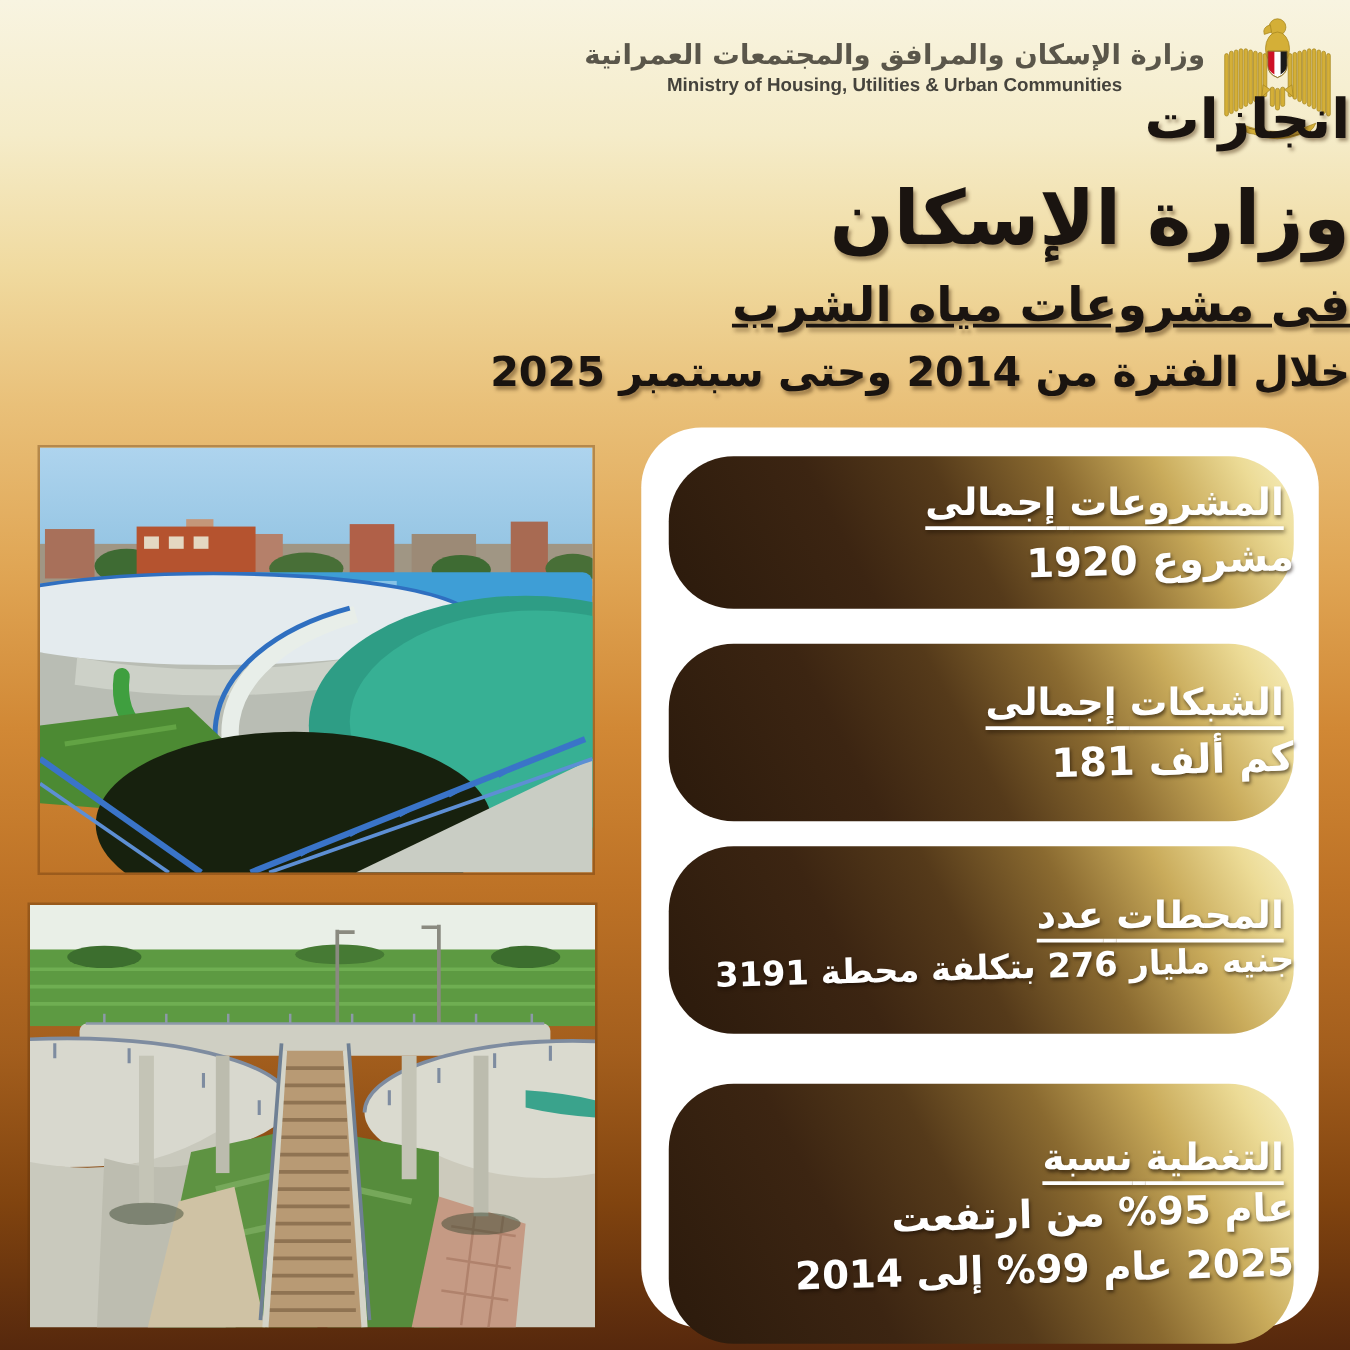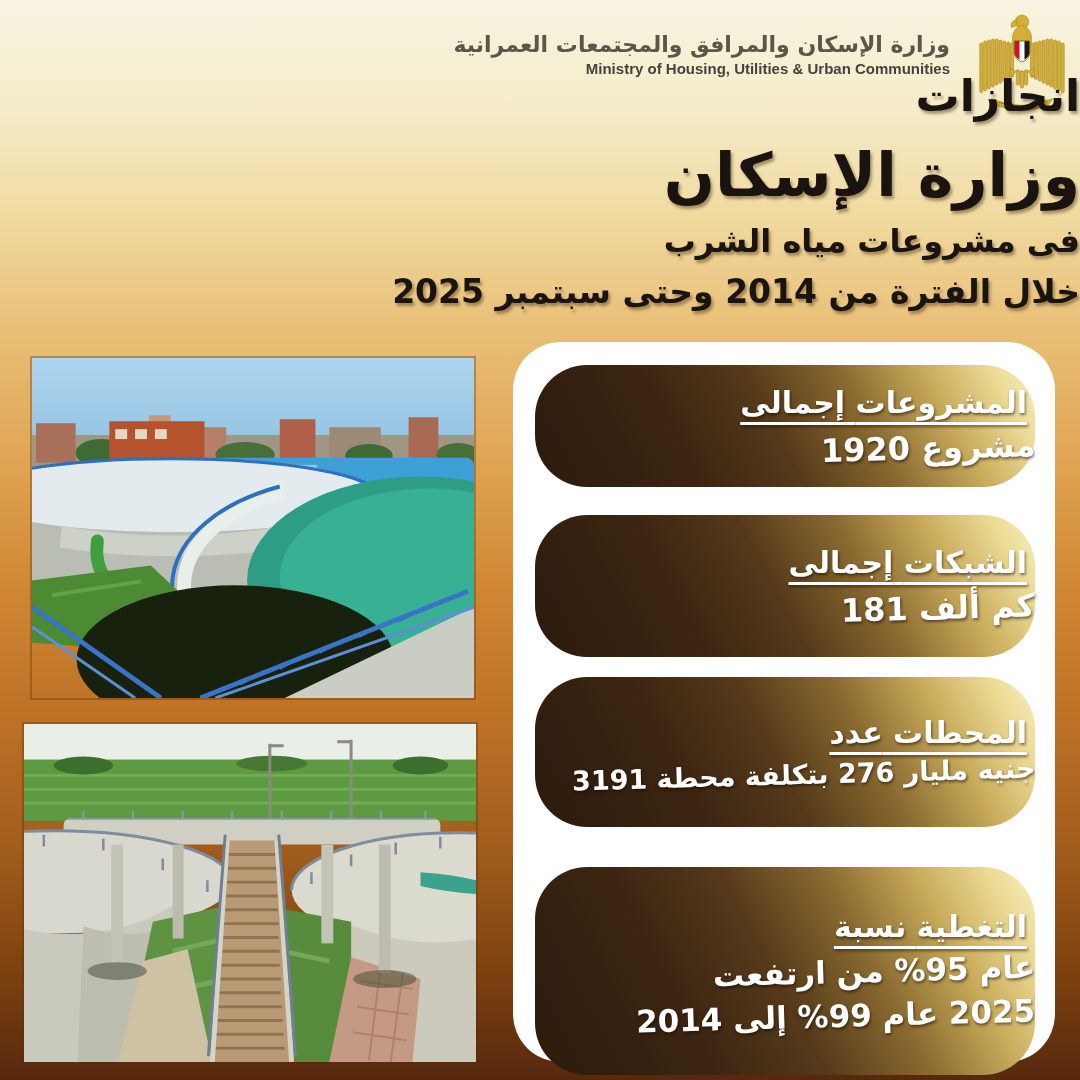--- a/index.html
+++ b/index.html
@@ -4,32 +4,32 @@
 <style>
   html,body { margin:0; padding:0; }
   .poster {
     position:relative; width:1080px; height:1080px; overflow:hidden;
     font-family:"DejaVu Sans", sans-serif;
     background:linear-gradient(180deg,
       #f8f4e1 0%, #f5ecc9 10%, #f0da9f 20%, #e9c079 30%, #e0a655 42%,
       #d18835 54%, #bd7226 66%, #a35e1d 78%, #81440f 89%, #56280d 100%);
   }
   
-  .ministry { position:absolute; top:32px; right:130px; text-align:right; }
+  .ministry { position:absolute; top:32px; right:116px; text-align:center; }
   .ministry .ar { direction:rtl; font-size:22px; font-weight:700; color:#5a564a; }
   .ministry .en { margin-top:3px; font-size:15px; font-weight:700; color:#45433c;
                   font-family:"Liberation Sans", sans-serif; }
   .emblem { position:absolute; top:10px; right:10px; width:96px; height:108px; }
   
   .title { position:absolute; top:70px; left:0; width:1080px; 
            direction:rtl; color:#1a1410;
            text-shadow:2px 3px 3px rgba(70,45,15,.45); }
   .title .t1 { font-size:44px; font-weight:700; }
   .title .t2 { font-size:60px; font-weight:700; margin-top:19px; }
-  .title .t3 { font-size:32px; font-weight:700; margin-top:12px; }
+  .title .t3 { font-size:38px; font-weight:700; margin-top:12px;text-decoration:underline; }
   .title .t4 { font-size:33px; font-weight:700; margin-top:12px;padding-left:48px; }
   
   .photo { position:absolute; border:2px solid rgba(90,45,10,.35); box-sizing:border-box; }
   .photo svg { display:block; width:100%; height:100%; }
   .photo1 { left:30px;  top:356px; width:446px; height:344px; }
   .photo2 { left:22px;  top:722px; width:456px; height:342px; }
   
   .panel { position:absolute; left:513px; top:342px; width:542px; height:720px;
            background:#ffffff; border-radius:48px; }
   .card  { position:absolute; left:22px; width:500px; border-radius:52px;

